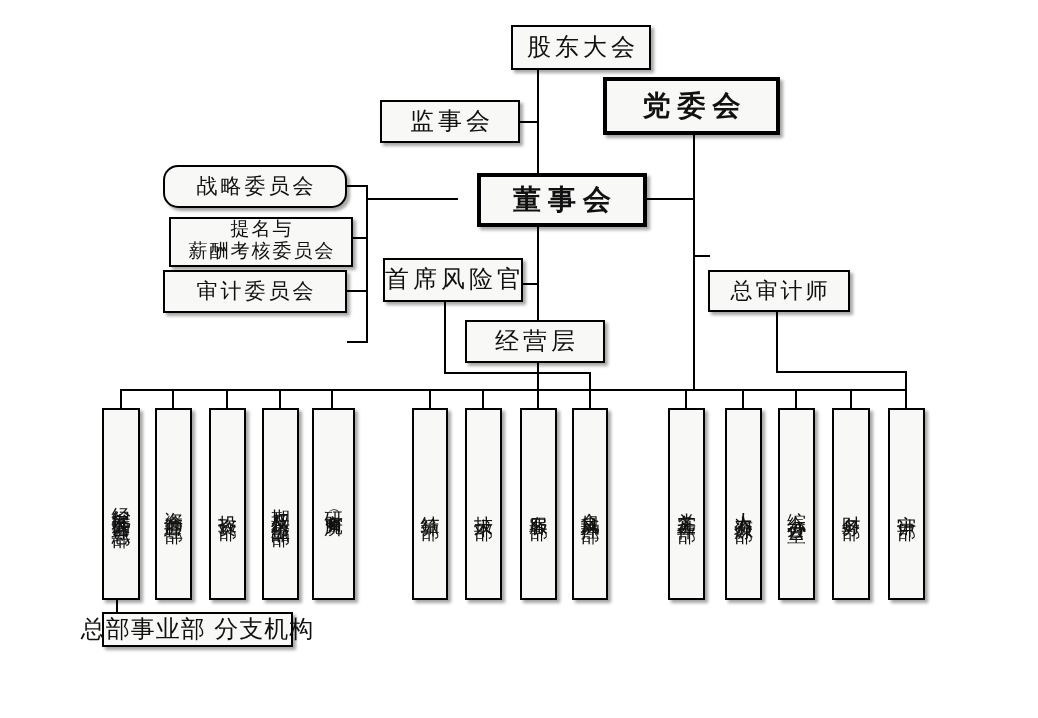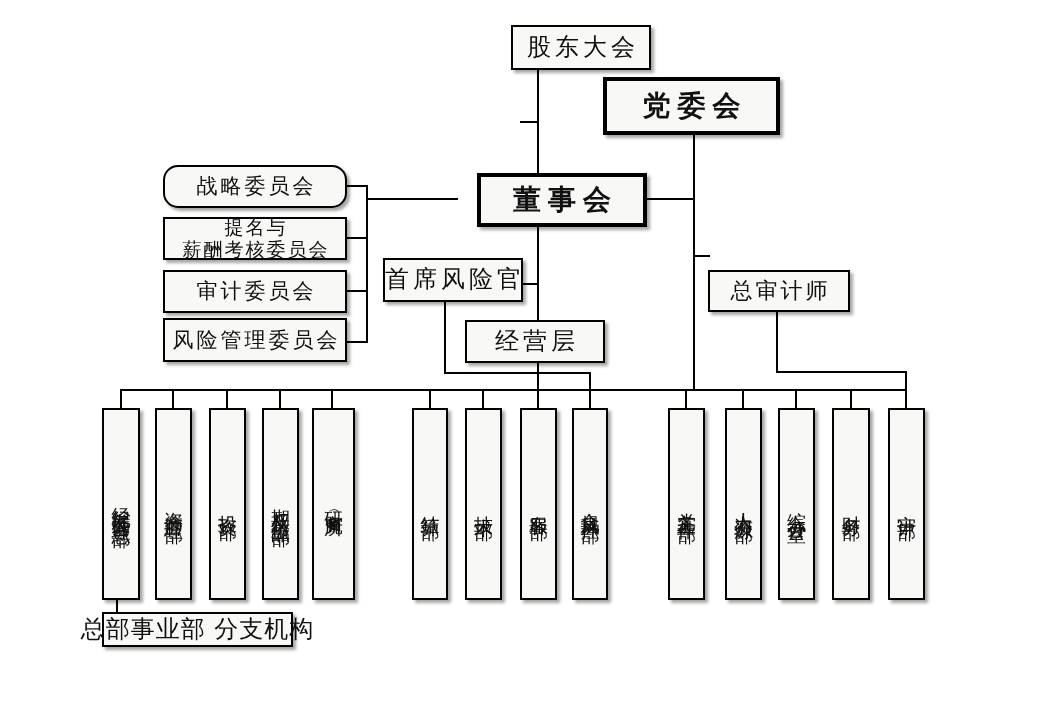--- a/index.html
+++ b/index.html
@@ -68,33 +68,33 @@
   <div class="line vl" style="left:685px;top:389px;height:19px;"></div>
   <div class="line vl" style="left:742px;top:389px;height:19px;"></div>
   <div class="line vl" style="left:795px;top:389px;height:19px;"></div>
   <div class="line vl" style="left:850px;top:389px;height:19px;"></div>
   <div class="line vl" style="left:116px;top:599px;height:14px;"></div>
 
   <div class="node f24" style="left:467px;top:25px;width:140px;height:45px;margin-left:44px;">股东大会</div>
 
   <div class="node bold f28" style="left:603px;top:77px;width:177px;height:58px;">党委会</div>
 
+  <div class="node f24" style="left:380px;top:100px;width:140px;height:43px;">监事会</div>
 
   <div class="node bold f28" style="left:458px;top:173px;width:170px;height:54px;margin-left:19px;">董事会</div>
 
   <div class="node f21" style="left:163px;top:165px;width:184px;height:43px;border-radius:15px;">战略委员会</div>
 
-  <div class="node f19 two-line" style="left:163px;top:217px;width:184px;height:43px;">
+  <div class="node f19 two-line" style="left:169px;top:217px;width:184px;height:50px;font-family:Liberation Mono, monospace;">
     <span>提名与</span>
     <span>薪酬考核委员会</span>
   </div>
 
   <div class="node f21" style="left:163px;top:270px;width:184px;height:43px;">审计委员会</div>
 
-  <div class="node f21" style="left:163px;top:318px;width:184px;height:44px;">风险管理委员会</div>
 
   <div class="node f24" style="left:465px;top:320px;width:140px;height:43px;">经营层</div>
 
   <div class="node f24" style="left:383px;top:258px;width:140px;height:44px;">首席风险官</div>
 
   <div class="node f22" style="left:708px;top:235px;width:142px;height:42px;margin-top:35px;">总审计师</div>
 
   <div class="node dept" style="left:102px;top:408px;width:38px;height:192px;">经纪发展管理总部</div>
   <div class="node dept" style="left:155px;top:408px;width:37px;height:192px;">资产管理部</div>
   <div class="node dept" style="left:209px;top:408px;width:37px;height:192px;">投资部</div>

